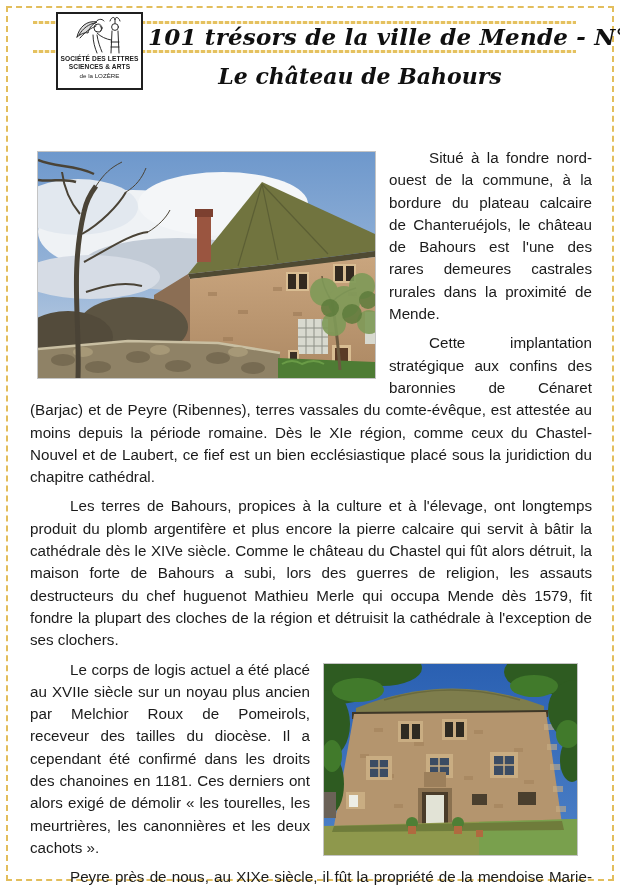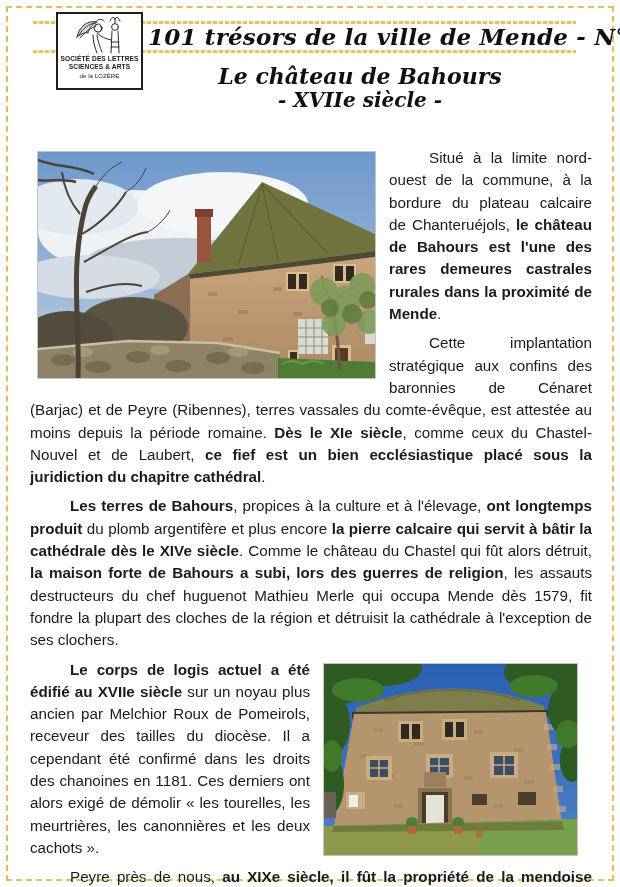--- a/index.html
+++ b/index.html
@@ -24,21 +24,21 @@
     letter-spacing:.2px; color:#101010; white-space:nowrap; }
   .subwrap { position:absolute; left:140px; right:40px; top:64px; text-align:center;
     font-family:"DejaVu Serif", serif; font-style:italic; font-weight:bold; color:#101010; }
   .sub1 { font-size:22px; line-height:25px; margin:0; }
   .sub2 { font-size:20px; line-height:23px; margin:0; }
 
   
   main { position:absolute; left:30px; right:28px; top:147px; text-align:justify;
     font-size:15.2px; line-height:22.3px; }
   main p { margin:0 0 7px 0; text-indent:40px; }
-  main b { font-weight:bold; }
+  main b { font-weight:normal; }
   figure { margin:0; }
   .photo { border:1px solid #c4c4c4; background:#fff; }
   .photo svg { display:block; width:100%; height:100%; }
   .photo1 { float:left; width:337px; height:226px; margin:4px 13px 12px 7px; }
   .photo2 { float:right; width:253px; height:191px; margin:4px 14px 10px 13px; }
 </style>
 </head>
 <body>
 
 <div class="page">
@@ -66,21 +66,20 @@
       </g>
     </svg>
     <div class="logo-l1">SOCIÉTÉ DES LETTRES</div>
     <div class="logo-l2">SCIENCES &amp; ARTS</div>
     <div class="logo-l3">de la LOZÈRE</div>
   </div>
 
   <h1 class="title">101 trésors de la ville de Mende - N°16</h1>
   <div class="subwrap">
     <h2 class="sub1">Le château de Bahours</h2>
-    <h3 class="sub2">- XVIIe siècle -</h3>
   </div>
 
   <main>
 
     <figure class="photo photo1" aria-label="Le château de Bahours vu de trois-quarts : toit en pavillon, mur de pierre et arbres au premier plan">
       <svg viewBox="0 0 337 226" preserveAspectRatio="none">
         <defs>
           <linearGradient id="sky1" x1="0" y1="0" x2="0" y2="1">
             <stop offset="0" stop-color="#6E98CC"></stop>
               <stop offset=".55" stop-color="#96B4D8"></stop>
@@ -174,22 +173,22 @@
             <circle cx="296" cy="172" r="12"></circle>
         </g>
         <g fill="#5E7C3C" opacity=".85">
             <circle cx="314" cy="162" r="10"></circle>
             <circle cx="292" cy="156" r="9"></circle>
             <circle cx="330" cy="148" r="9"></circle>
           </g>
       </svg>
     </figure>
 
-    <p><span>Situé à la limite nord-ouest de la commune, à la bordure du plateau calcaire de Chanteruéjols, </span><b>le château de Bahours est l'une des rares demeures castrales rurales dans la proximité de Mende</b><span>.</span></p>
-    <p><span>Cette implantation stratégique aux confins des baronnies de Cénaret (Barjac) et de Peyre (Ribennes), terres vassales du comte-évêque, est attestée au moins depuis la période romaine. </span><b>Dès le XIe siècle</b><span>, comme ceux du Chastel-Nouvel et de Laubert, </span><b>ce fief est un bien ecclésiastique placé sous la juridiction du chapitre cathédral</b><span>.</span></p>
+    <p><span>Situé à la fondre nord-ouest de la commune, à la bordure du plateau calcaire de Chanteruéjols, </span><b>le château de Bahours est l'une des rares demeures castrales rurales dans la proximité de Mende</b><span>.</span></p>
+    <p><span>Cette implantation stratégique aux confins des baronnies de Cénaret (Barjac) et de Peyre (Ribennes), terres vassales du comte-évêque, est attestée au moins depuis la période romaine. </span><b>Dès le XIe région</b><span>, comme ceux du Chastel-Nouvel et de Laubert, </span><b>ce fief est un bien ecclésiastique placé sous la juridiction du chapitre cathédral</b><span>.</span></p>
     <p><b>Les terres de Bahours</b><span>, propices à la culture et à l'élevage, </span><b>ont longtemps produit</b><span> du plomb argentifère et plus encore </span><b>la pierre calcaire qui servit à bâtir la cathédrale dès le XIVe siècle</b><span>. Comme le château du Chastel qui fût alors détruit, </span><b>la maison forte de Bahours a subi, lors des guerres de religion</b><span>, les assauts destructeurs du chef huguenot Mathieu Merle qui occupa Mende dès 1579, fit fondre la plupart des cloches de la région et détruisit la cathédrale à l'exception de ses clochers.</span></p>
 
     <figure class="photo photo2" aria-label="Façade du château de Bahours : porte centrale blanche, pelouse et feuillage">
       <svg viewBox="0 0 253 191" preserveAspectRatio="none">
         <defs>
           <linearGradient id="sky2" x1="0" y1="0" x2="0" y2="1">
             <stop offset="0" stop-color="#2A60B2"></stop>
               <stop offset="1" stop-color="#4E82C8"></stop>
           </linearGradient>
         </defs>
@@ -271,16 +270,16 @@
         <g fill="#417A2B">
           <ellipse cx="34" cy="26" rx="26" ry="12"></ellipse>
             <ellipse cx="210" cy="22" rx="24" ry="11"></ellipse>
           <ellipse cx="244" cy="70" rx="12" ry="14"></ellipse>
             <ellipse cx="8" cy="92" rx="10" ry="16"></ellipse>
         </g>
         <rect x="0" y="128" width="12" height="26" fill="#6B6257"></rect>
       </svg>
     </figure>
 
-    <p><b>Le corps de logis actuel a été édifié au XVIIe siècle</b><span> sur un noyau plus ancien par Melchior Roux de Pomeirols, receveur des tailles du diocèse. Il a cependant été confirmé dans les droits des chanoines en 1181. Ces derniers ont alors exigé de démolir « les tourelles, les meurtrières, les canonnières et les deux cachots ».</span></p>
+    <p><b>Le corps de logis actuel a été placé au XVIIe siècle</b><span> sur un noyau plus ancien par Melchior Roux de Pomeirols, receveur des tailles du diocèse. Il a cependant été confirmé dans les droits des chanoines en 1181. Ces derniers ont alors exigé de démolir « les tourelles, les meurtrières, les canonnières et les deux cachots ».</span></p>
     <p><span>Peyre près de nous, </span><b>au XIXe siècle, il fût la propriété de la mendoise Marie-Marthe Dupont de Ligonnès, religieuse, sœur de Monseigneur de Ligonnès</b></p>
   </main>
 </div>
 
 </body></html>

